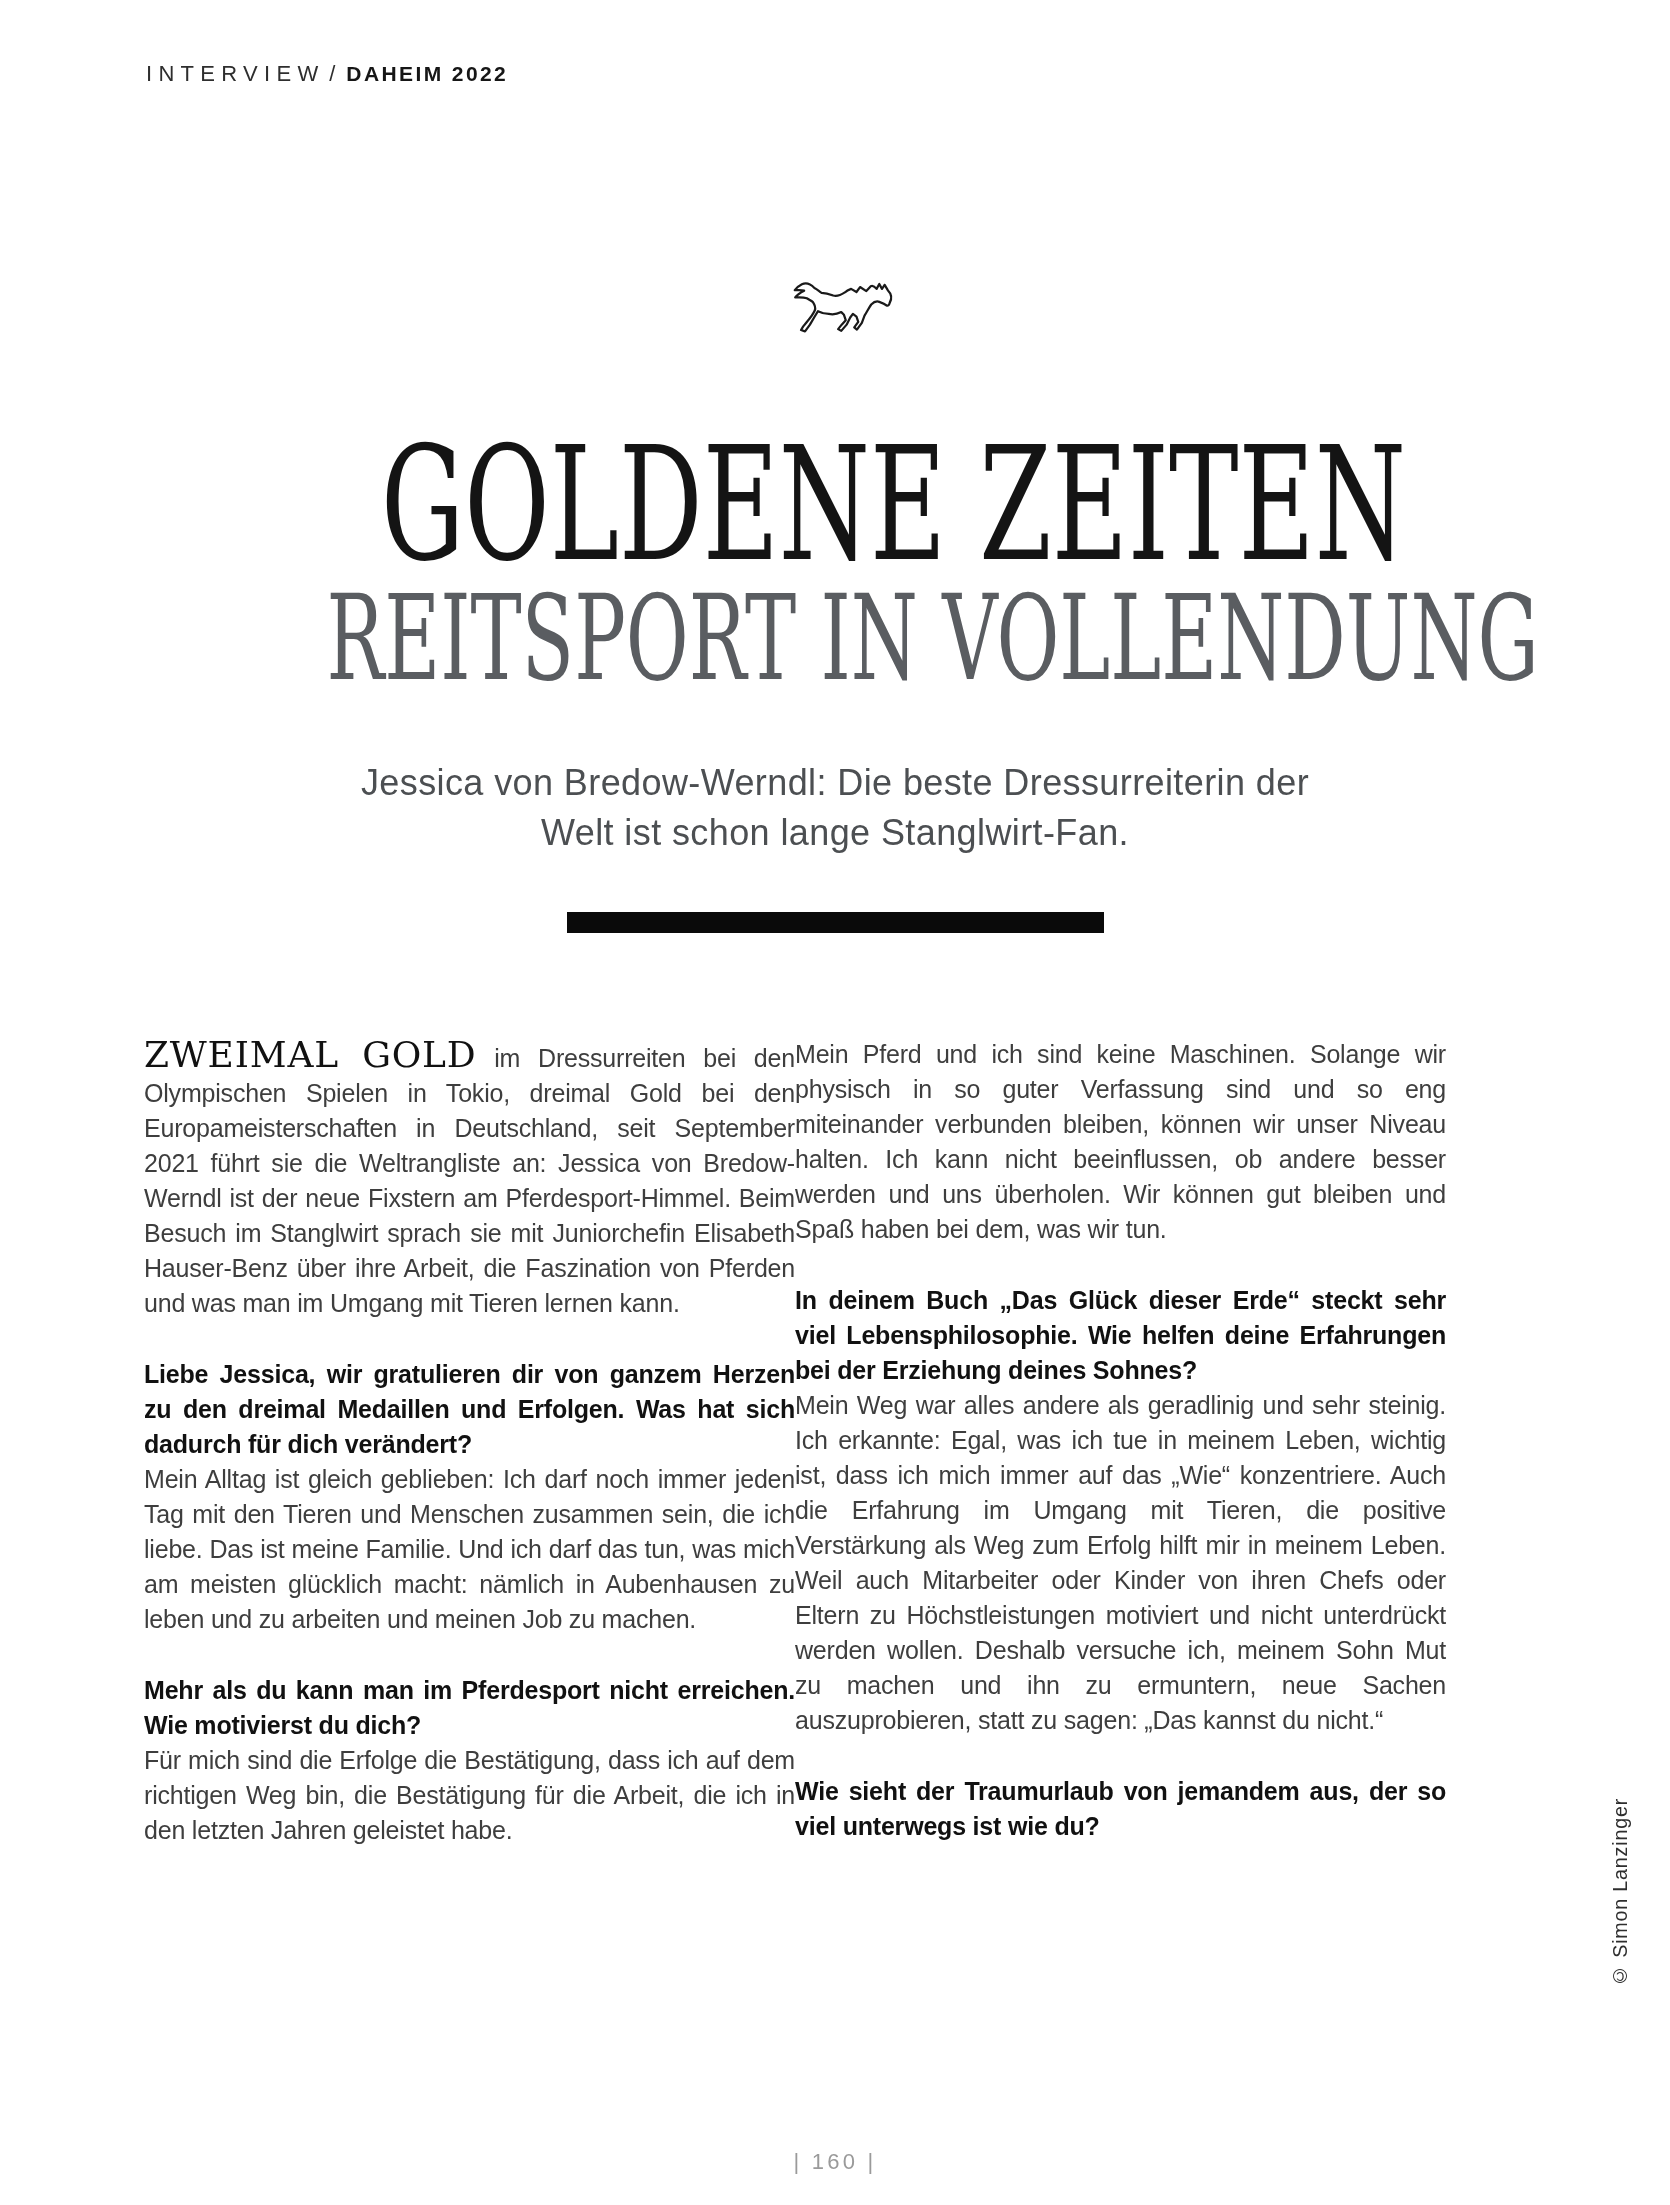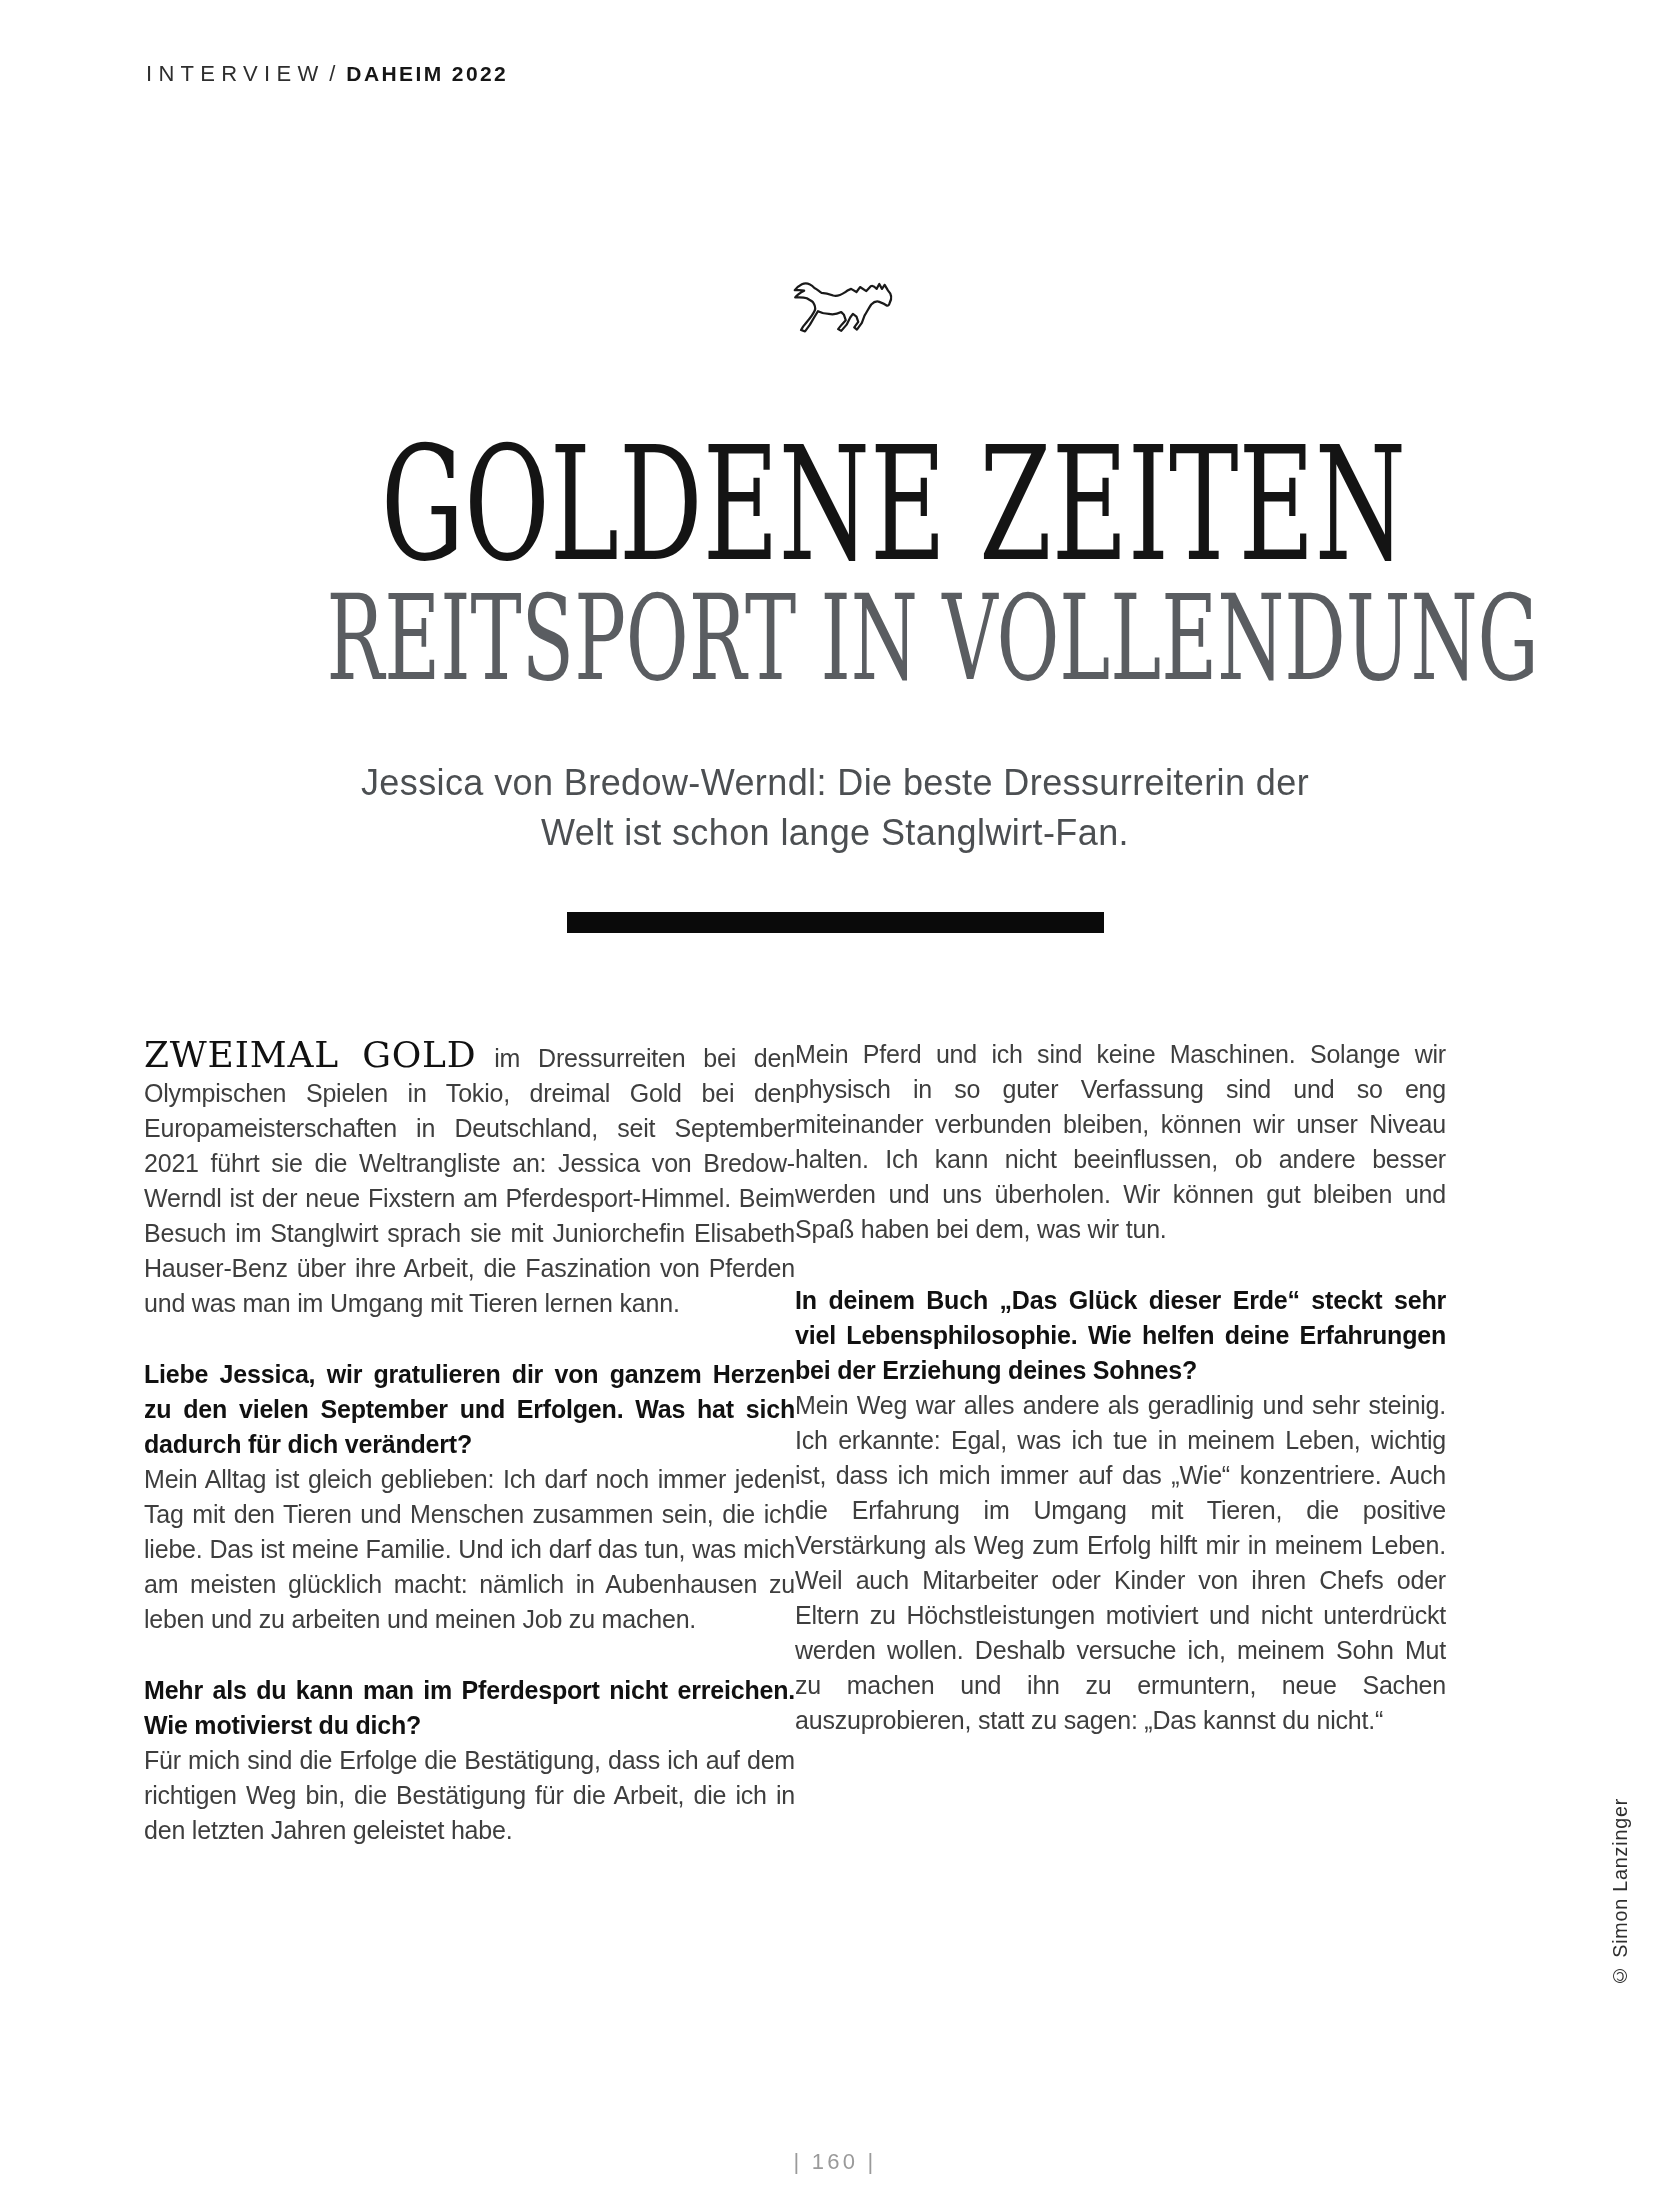--- a/index.html
+++ b/index.html
@@ -170,30 +170,31 @@
   </div>
 
   <div class="dek">Jessica von Bredow-Werndl: Die beste Dressurreiterin der Welt ist schon lange Stanglwirt-Fan.</div>
 
   <div class="bar"></div>
 
   <div class="columns">
 
     <div class="col">
       <p class="lead-paragraph"><span class="lead-in">ZWEIMAL GOLD</span><span> im Dressurreiten bei den Olympischen Spielen in Tokio, dreimal Gold bei den Europameisterschaften in Deutschland, seit September 2021 führt sie die Weltrangliste an: Jessica von Bredow-Werndl ist der neue Fixstern am Pferdesport-Himmel. Beim Besuch im Stanglwirt sprach sie mit Juniorchefin Elisabeth Hauser-Benz über ihre Arbeit, die Faszination von Pferden und was man im Umgang mit Tieren lernen kann.</span></p>
-      <p class="question">Liebe Jessica, wir gratulieren dir von ganzem Herzen zu den vielen September und Erfolgen. Was hat sich dadurch für dich verändert?</p>
+      <p class="question">Liebe Jessica, wir gratulieren dir von ganzem Herzen zu den dreimal Medaillen und Erfolgen. Was hat sich dadurch für dich verändert?</p>
       <p class="answer">Mein Alltag ist gleich geblieben: Ich darf noch immer jeden Tag mit den Tieren und Menschen zusammen sein, die ich liebe. Das ist meine Familie. Und ich darf das tun, was mich am meisten glücklich macht: nämlich in Aubenhausen zu leben und zu arbeiten und meinen Job zu machen.</p>
       <p class="question">Mehr als du kann man im Pferdesport nicht erreichen. Wie motivierst du dich?</p>
       <p class="answer">Für mich sind die Erfolge die Bestätigung, dass ich auf dem richtigen Weg bin, die Bestätigung für die Arbeit, die ich in den letzten Jahren geleistet habe.</p>
     </div>
 
     <div class="col">
       <p class="answer">Mein Pferd und ich sind keine Maschinen. Solange wir physisch in so guter Verfassung sind und so eng miteinander verbunden bleiben, können wir unser Niveau halten. Ich kann nicht beeinflussen, ob andere besser werden und uns überholen. Wir können gut bleiben und Spaß haben bei dem, was wir tun.</p>
       <p class="question">In deinem Buch „Das Glück dieser Erde“ steckt sehr viel Lebensphilosophie. Wie helfen deine Erfahrungen bei der Erziehung deines Sohnes?</p>
       <p class="answer">Mein Weg war alles andere als geradlinig und sehr steinig. Ich erkannte: Egal, was ich tue in meinem Leben, wichtig ist, dass ich mich immer auf das „Wie“ konzentriere. Auch die Erfahrung im Umgang mit Tieren, die positive Verstärkung als Weg zum Erfolg hilft mir in meinem Leben. Weil auch Mitarbeiter oder Kinder von ihren Chefs oder Eltern zu Höchstleistungen motiviert und nicht unterdrückt werden wollen. Deshalb versuche ich, meinem Sohn Mut zu machen und ihn zu ermuntern, neue Sachen auszuprobieren, statt zu sagen: „Das kannst du nicht.“</p>
+      <p class="question">Wie sieht der Traumurlaub von jemandem aus, der so viel unterwegs ist wie du?</p>
     </div>
 
   </div>
 
   <div class="page-number">| 160 |</div>
 
   <div class="credit">© Simon Lanzinger</div>
 
 </div>
 

